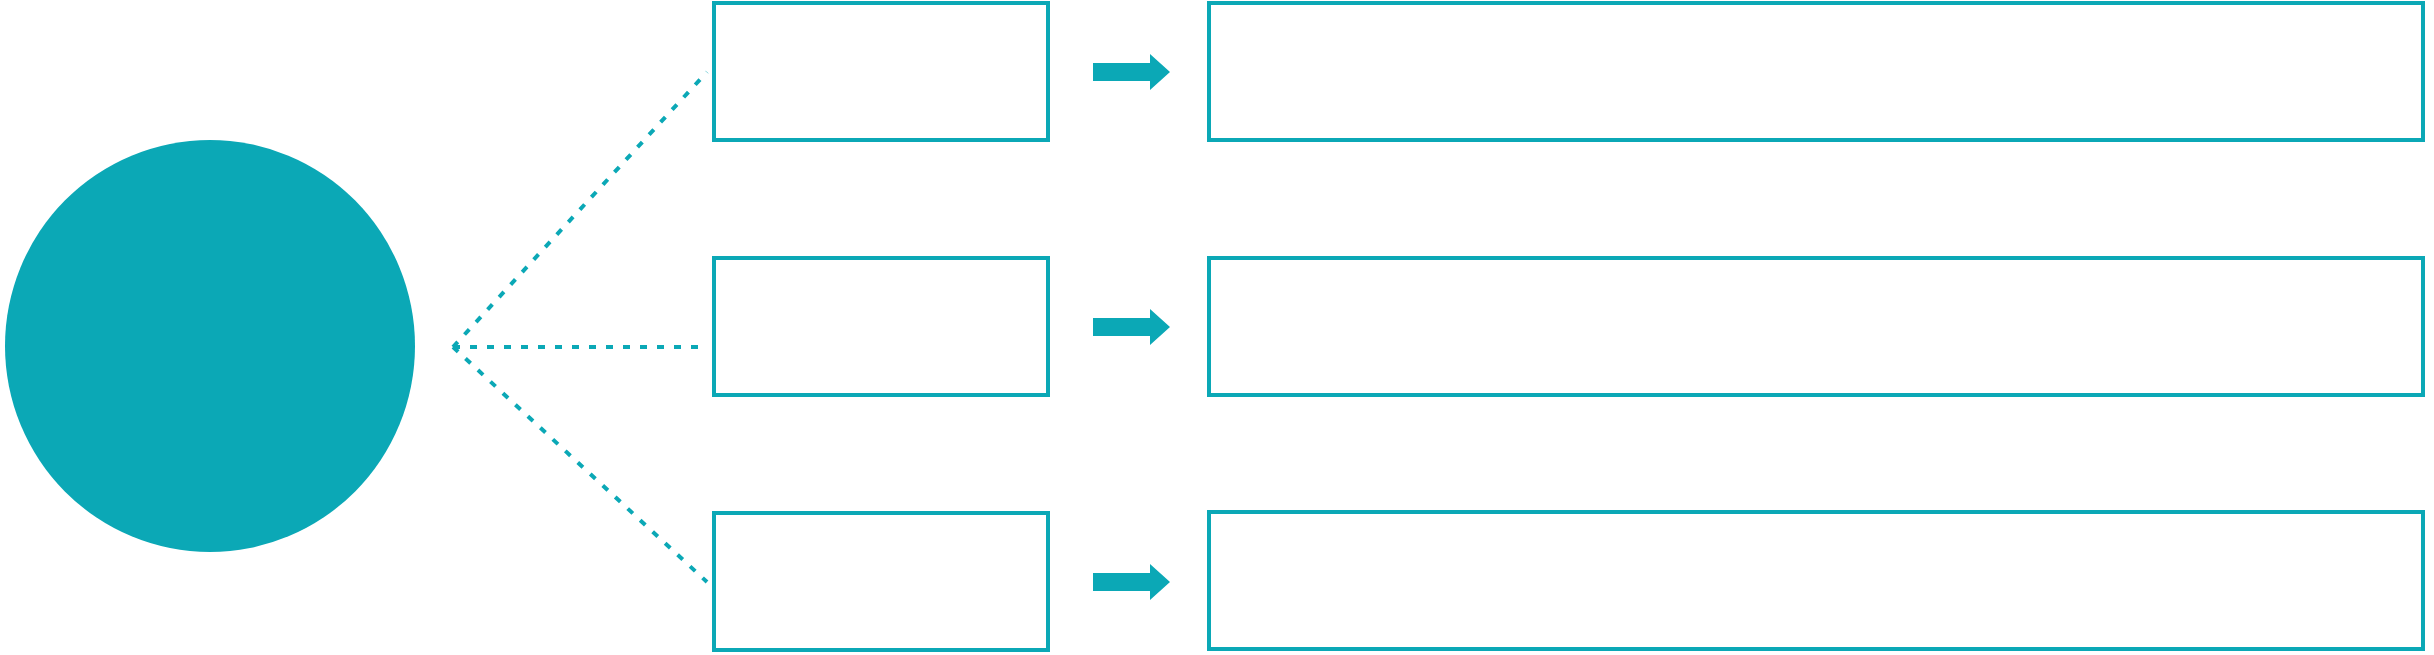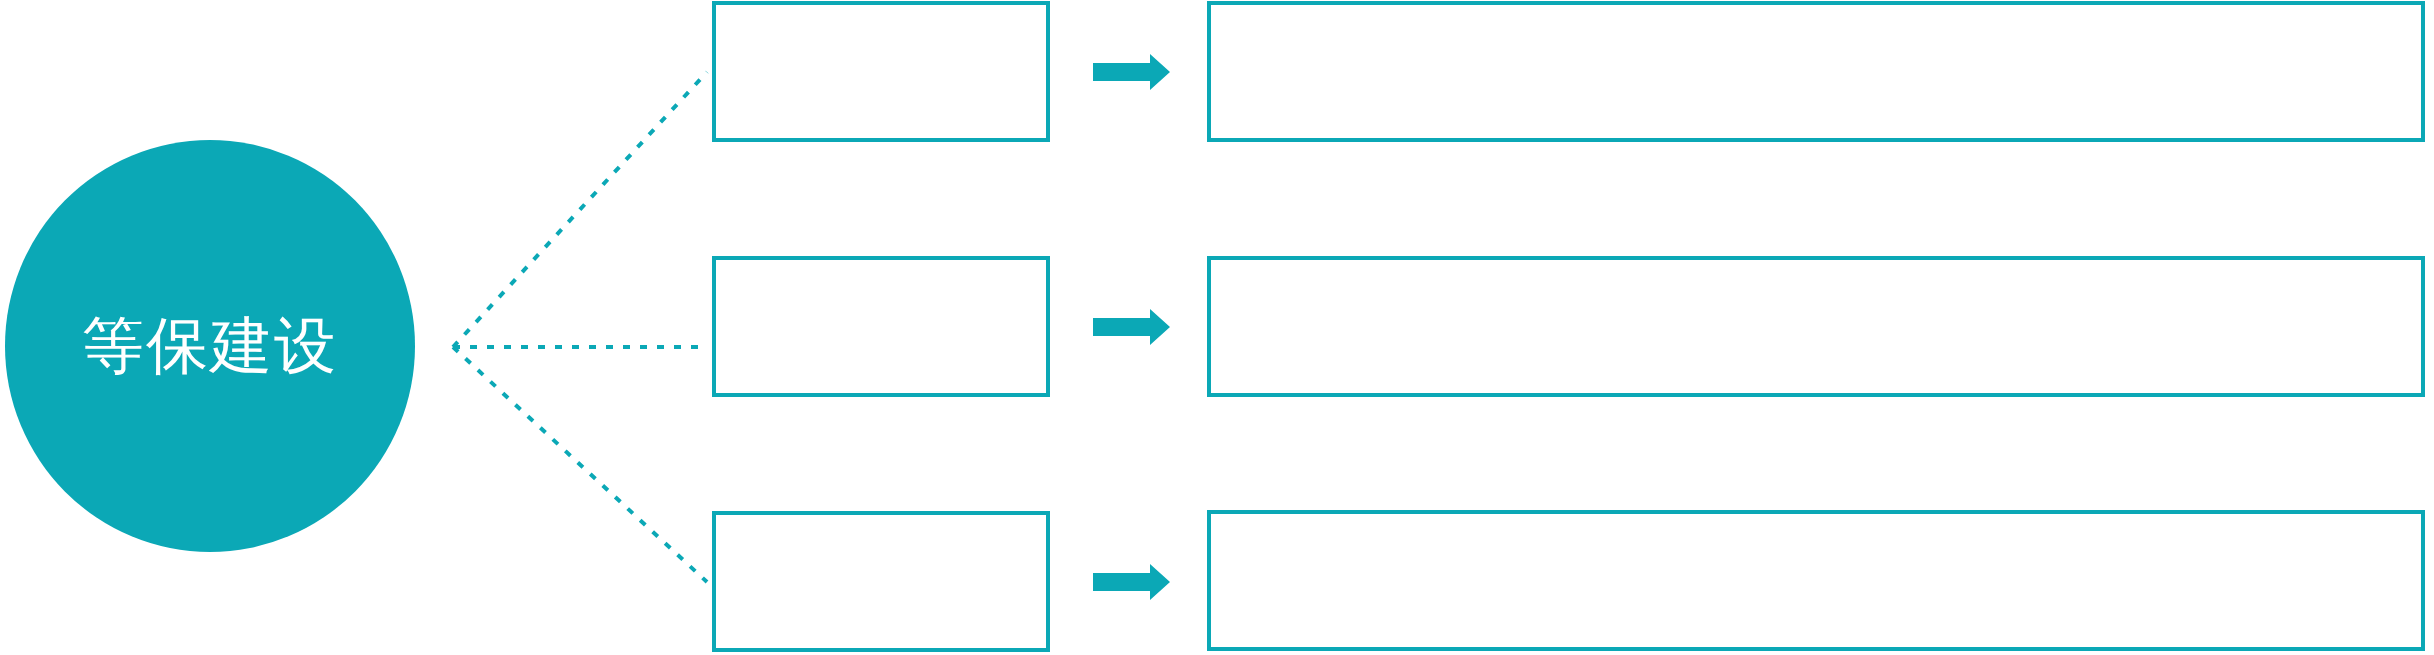--- a/index.html
+++ b/index.html
@@ -63,21 +63,20 @@
 
 <div class="canvas">
 
   <svg class="connectors" viewBox="0 0 2434 655" xmlns="http://www.w3.org/2000/svg">
     <line x1="453" y1="347" x2="707" y2="72"></line>
     <line x1="453" y1="347" x2="707" y2="347"></line>
     <line x1="453" y1="347" x2="707" y2="582"></line>
   </svg>
 
   <div class="center-node">
-    <span>等保建设</span>
   </div>
 
   <div class="step-box r1"></div>
   <div class="flow-arrow r1">
     <svg viewBox="0 0 77 36" xmlns="http://www.w3.org/2000/svg">
       <polygon points="0,9 57,9 57,0 77,18 57,36 57,27 0,27"></polygon>
     </svg>
   </div>
   <div class="detail-box r1"></div>
 

